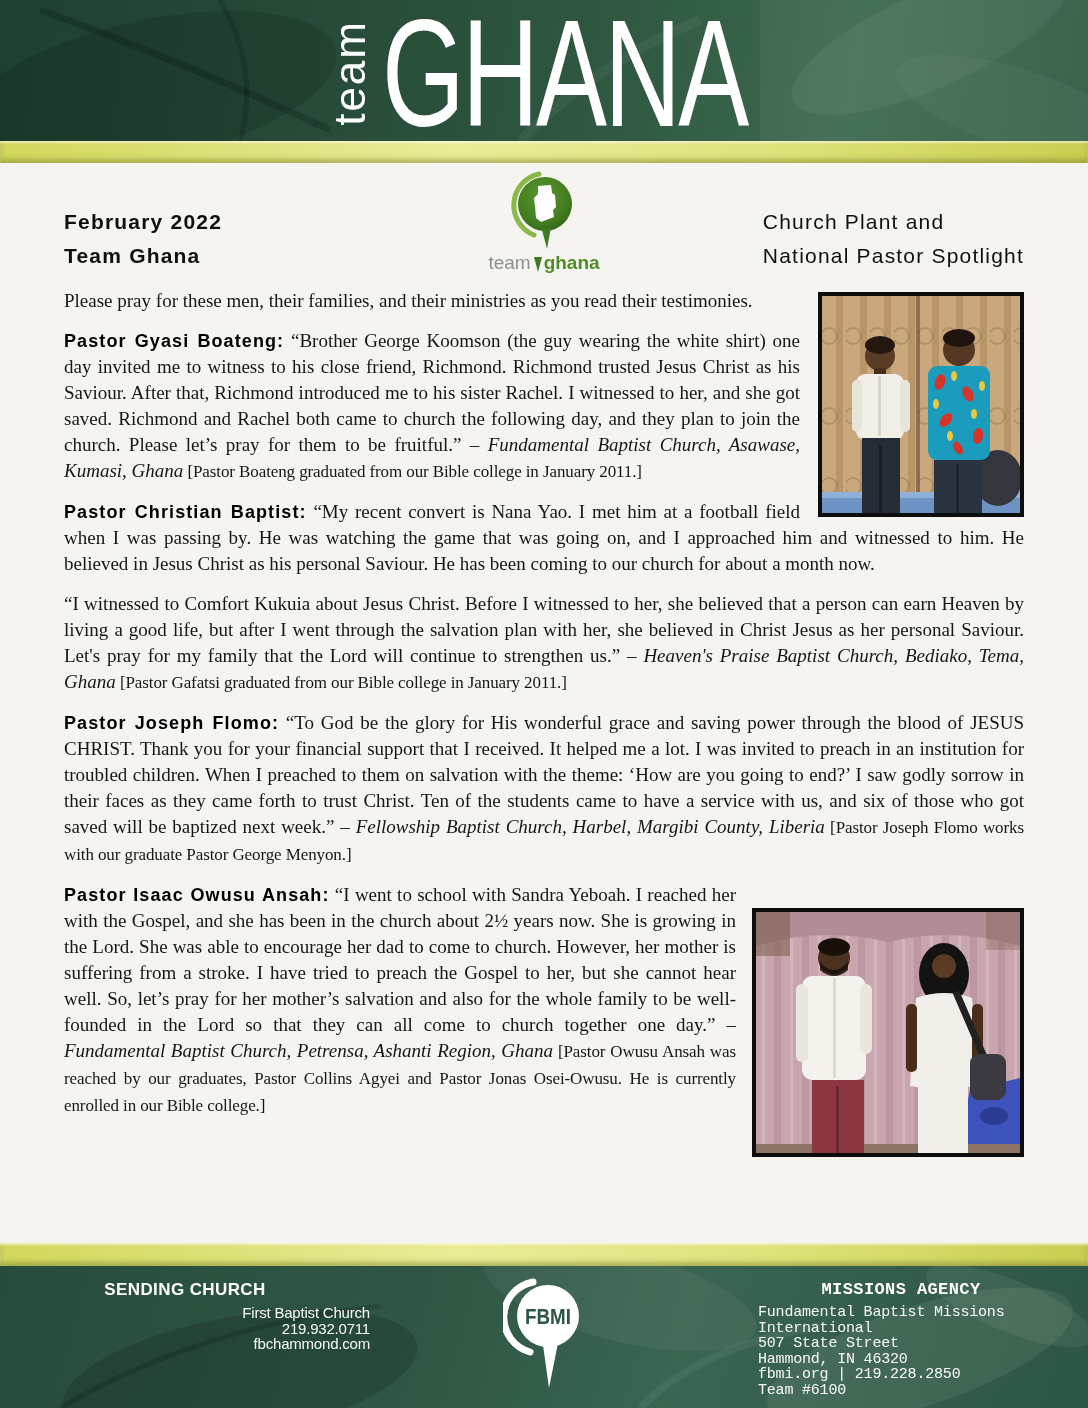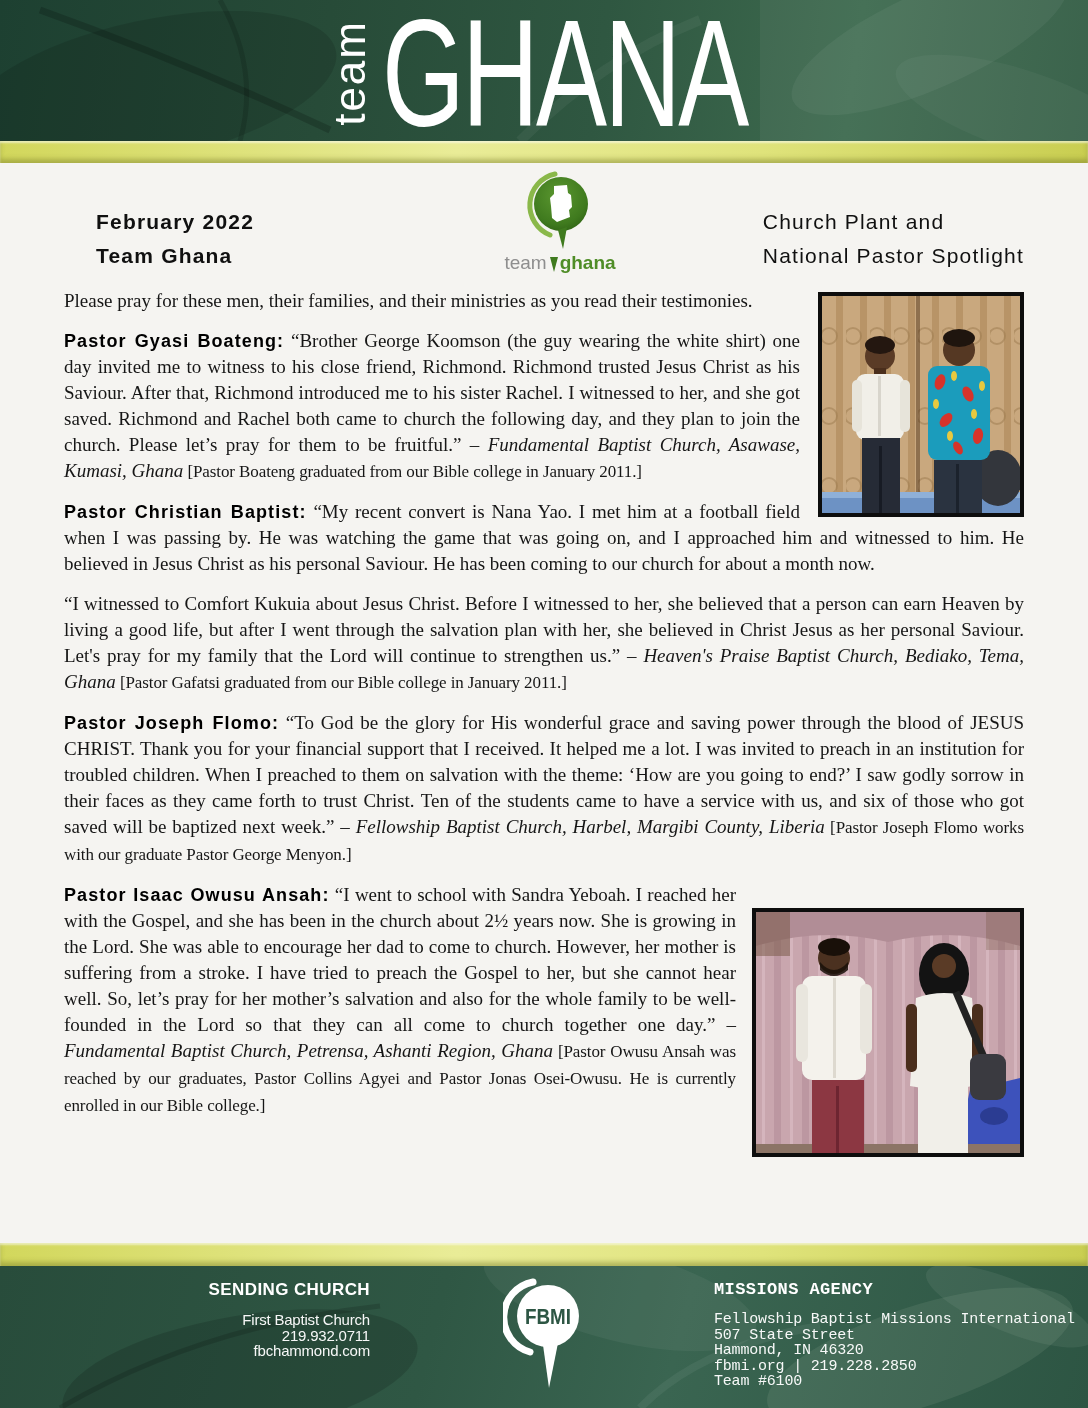--- a/index.html
+++ b/index.html
@@ -17,21 +17,21 @@
            font-weight:400;letter-spacing:-4px;transform:scaleX(0.70);transform-origin:left top;white-space:nowrap;}
 
   
   .stripe{height:22px;background:linear-gradient(90deg,#d2d75c,#e9ec97 42%,#dfe37b 70%,#c9ce51);
           box-shadow:inset 0 2px 2px rgba(255,255,255,.55), inset 0 -4px 5px rgba(115,120,38,.45);}
   .stripe.bottom{height:23px;}
 
   
   .body{height:1080px;padding:0 64px;overflow:hidden;position:relative;}
 
-  .masthead{height:125px;position:relative;margin-left:32px;}
+  .masthead{height:125px;position:relative;}
   .m-date{position:absolute;left:0;top:42px;font-weight:bold;font-size:21px;line-height:34px;
           letter-spacing:1.2px;color:#101010;}
   .m-spot{position:absolute;right:0;top:42px;font-weight:normal;font-size:21px;line-height:34px;
           letter-spacing:1.2px;color:#101010;text-align:left;}
   .m-logo{position:absolute;left:50%;top:8px;transform:translateX(-50%);width:130px;text-align:center;}
   .m-logo .wordmark{font-size:19px;line-height:19px;margin-top:-2px;}
   .wm-team{color:#8e8e8e;}
   .wm-sep{display:inline-block;width:0;height:0;border-left:4px solid transparent;
           border-right:4px solid transparent;border-top:15px solid #3f7a1e;margin:0 2px -3px 3px;}
   .wm-ghana{color:#4f8d27;font-weight:bold;}
@@ -48,22 +48,22 @@
   .photo svg{display:block;}
   .photo1{float:right;width:206px;height:225px;margin:4px 0 8px 18px;}
   .photo2{float:right;width:272px;height:249px;margin:26px 0 6px 16px;background:#c9a6ae;}
 
   
   .footer{height:142px;position:relative;overflow:hidden;color:#fff;
           background:linear-gradient(105deg,#284c3b 0%,#2f5744 40%,#3a6551 62%,#2d5543 100%);}
   .footer svg.decor{position:absolute;left:0;top:0;}
   .f-send{position:absolute;left:0;width:370px;top:14px;text-align:right;}
   .f-agency{position:absolute;left:714px;top:14px;text-align:left;font-family:Liberation Mono, monospace;}
-  .f-title{font-weight:bold;font-size:17px;letter-spacing:.4px;line-height:20px;margin-bottom:12px;}
-  .f-line{font-size:15px;line-height:15.5px;letter-spacing:-0.2px;opacity:.96;}
+  .f-title{font-weight:bold;font-size:17px;letter-spacing:.4px;line-height:20px;margin-bottom:5px;text-align:center;}
+  .f-line{font-size:15px;line-height:15.5px;letter-spacing:-0.2px;opacity:.96;padding-left:44px;}
   .f-logo{position:absolute;left:503px;top:10px;}
 </style>
 </head>
 <body>
 
 <div class="page">
 
   <div class="header">
     <svg class="decor" width="1088" height="141">
       <rect x="760" y="0" width="328" height="141" fill="rgba(255,255,255,0.05)"></rect>
@@ -233,20 +233,20 @@
       <svg width="82" height="120" viewBox="0 0 82 120">
         <path d="M30 6 A36 36 0 0 0 27 76" stroke="#ffffff" stroke-width="7" fill="none" stroke-linecap="round"></path>
         <circle cx="45" cy="40" r="31" fill="#ffffff"></circle>
         <text x="45" y="48" text-anchor="middle" font-family="Liberation Sans, sans-serif" font-size="22" font-weight="bold" fill="#2d5644" textLength="46" lengthAdjust="spacingAndGlyphs">FBMI</text>
         <polygon points="40,69 55,67 46,112" fill="#ffffff"></polygon>
       </svg>
     </div>
 
     <div class="f-agency">
       <div class="f-title">MISSIONS AGENCY</div>
-      <div class="f-line">Fellowship Baptist Missions International</div>
+      <div class="f-line">Fundamental Baptist Missions International</div>
       <div class="f-line">507 State Street</div>
       <div class="f-line">Hammond, IN  46320</div>
       <div class="f-line">fbmi.org | 219.228.2850</div>
       <div class="f-line">Team #6100</div>
     </div>
   </div>
 </div>
 
 </body></html>

